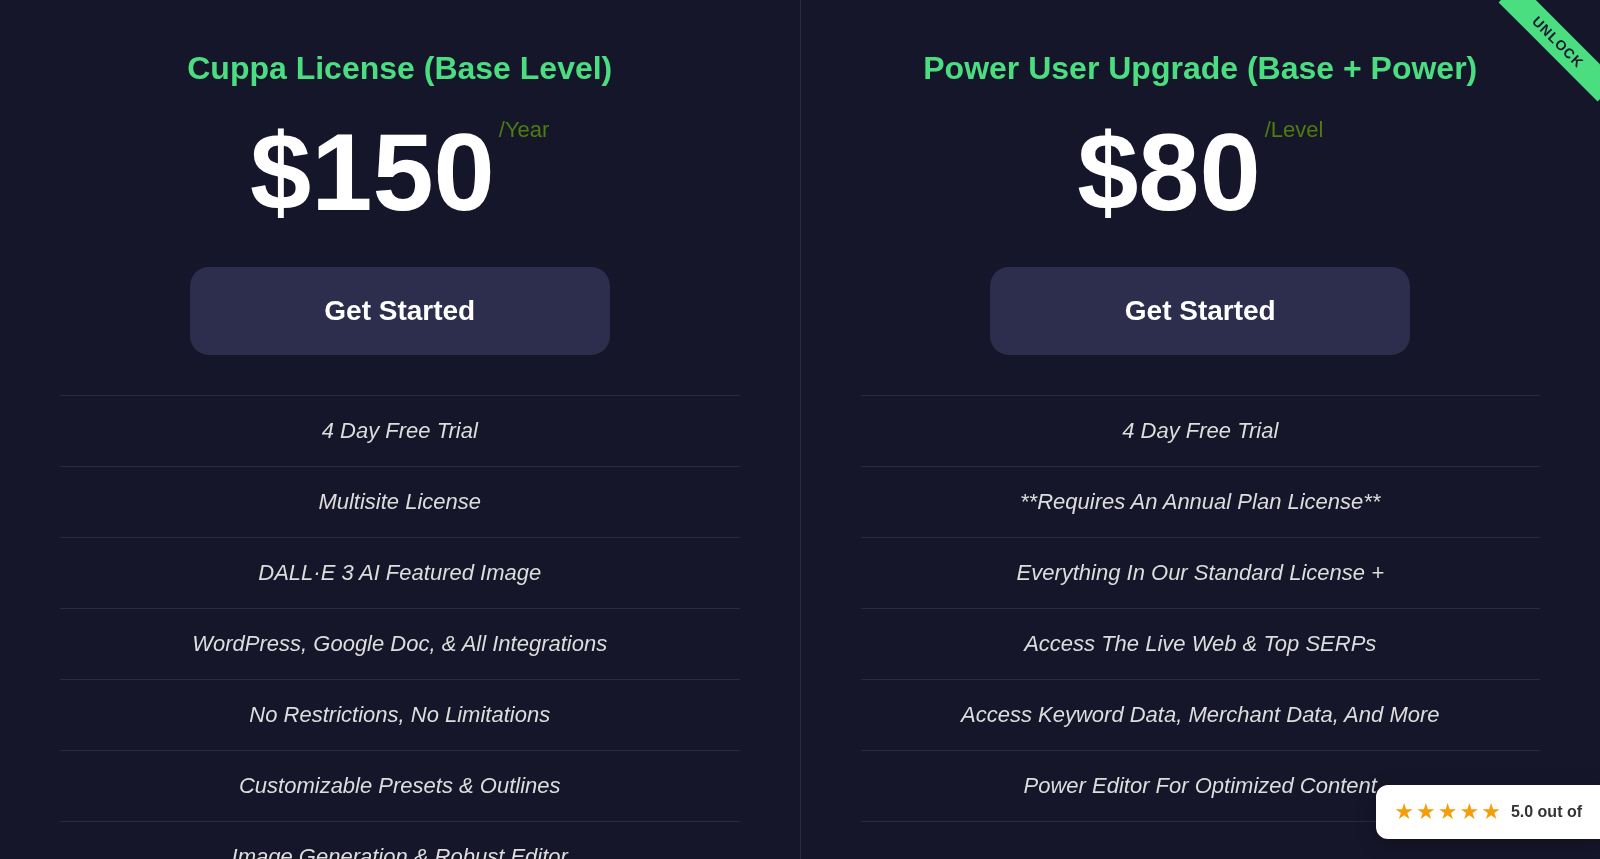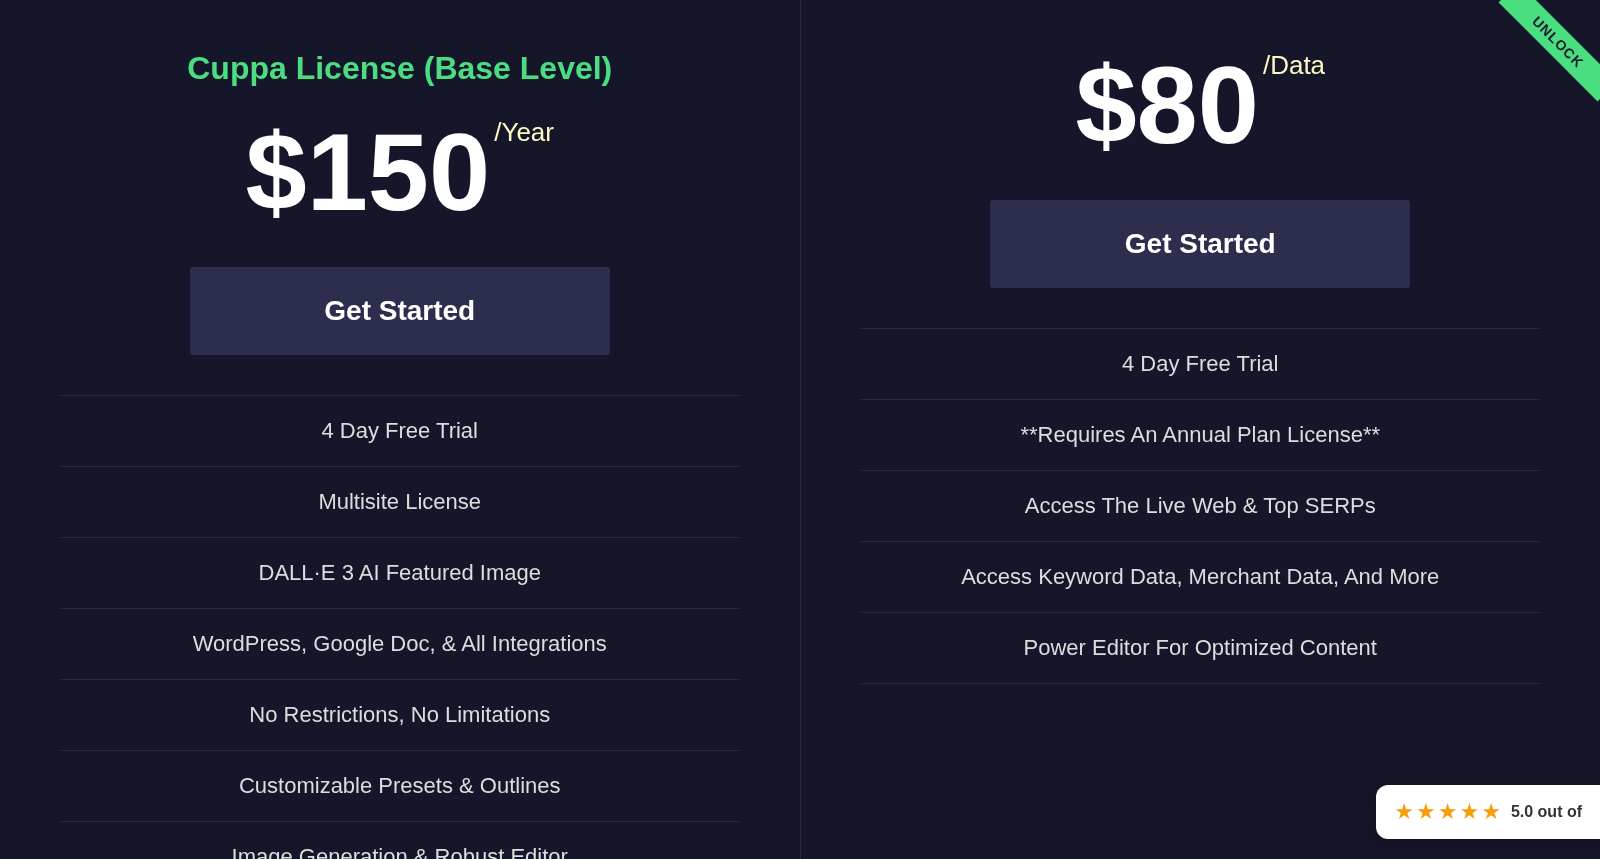--- a/index.html
+++ b/index.html
@@ -58,55 +58,56 @@
     }
 
     .price-amount {
       font-size: 110px;
       font-weight: 700;
       color: #ffffff;
       line-height: 1;
     }
 
     .price-period {
-      font-size: 26px;
-      color: #fef9c3;
+      font-size: 22px;
+      color: #4d7c0f;
       margin-left: 4px;
     }
 
     .get-started-btn {
       width: 100%;
       max-width: 420px;
       padding: 28px 20px;
       background-color: #2d2d4e;
       color: #ffffff;
       font-size: 28px;
       font-weight: 600;
       border: none;
-      border-radius: 3px;
+      border-radius: 19px;
       cursor: pointer;
       text-align: center;
       margin-bottom: 40px;
     }
 
     .feature-list {
       width: 100%;
       display: flex;
       flex-direction: column;
       align-items: center;
       gap: 0;
     }
 
     .feature-item {
       font-size: 22px;
       color: #dddddd;
       text-align: center;
       padding: 22px 10px;
       width: 100%;
       border-bottom: 1px solid #2a2a3e;
+      font-style: italic;
     }
 
     .feature-item:first-child {
       border-top: 1px solid #2a2a3e;
     }
 
     
     .corner-ribbon {
       position: absolute;
       top: 0;
@@ -187,31 +188,33 @@
         <div class="feature-item">Customizable Presets &amp; Outlines</div>
         <div class="feature-item">Image Generation &amp; Robust Editor</div>
       </div>
   </div>
 
   <div class="pricing-panel right">
     <div class="corner-ribbon">
       <span class="corner-ribbon-text">UNLOCK</span>
     </div>
 
+    <h2 class="panel-title">Power User Upgrade (Base + Power)</h2>
 
     <div class="price-container">
       <span class="price-amount">$80</span>
-      <span class="price-period">/Data</span>
+      <span class="price-period">/Level</span>
     </div>
 
     <button class="get-started-btn">Get Started</button>
 
     <div class="feature-list">
     <div class="feature-item">4 Day Free Trial</div>
         <div class="feature-item">**Requires An Annual Plan License**</div>
+        <div class="feature-item">Everything In Our Standard License +</div>
         <div class="feature-item">Access The Live Web &amp; Top SERPs</div>
         <div class="feature-item">Access Keyword Data, Merchant Data, And More</div>
         <div class="feature-item">Power Editor For Optimized Content</div>
       </div>
   </div>
 
 </div>
 
 <div class="rating-badge">
   <div class="stars-container">

